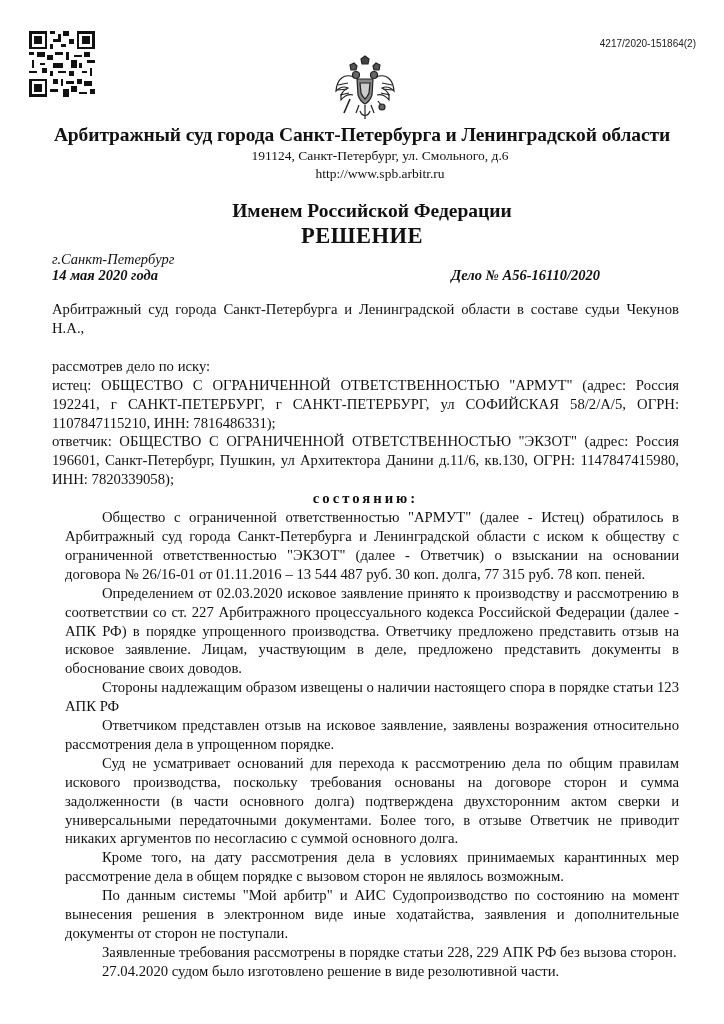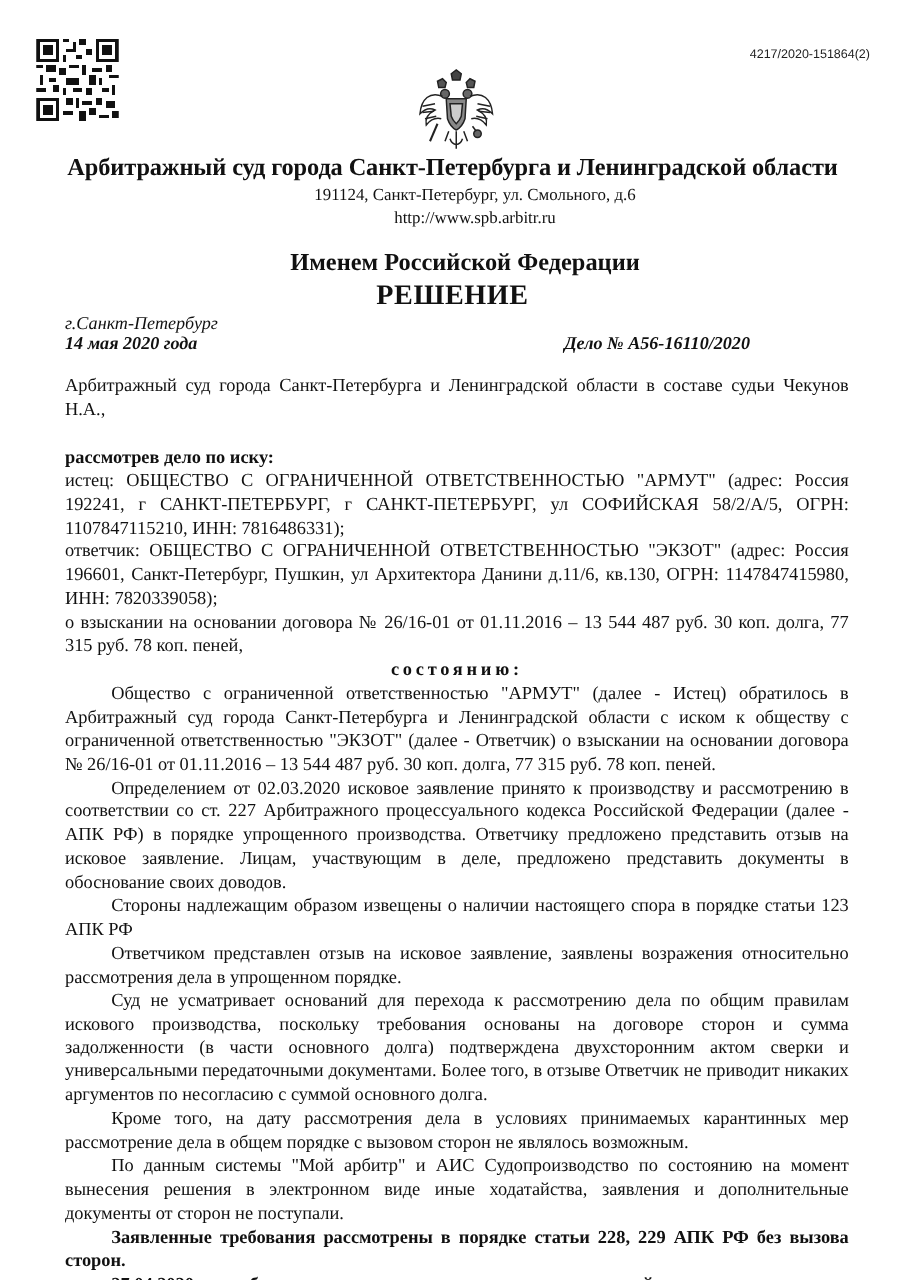--- a/index.html
+++ b/index.html
@@ -37,26 +37,26 @@
       position: absolute; left: 52px; top: 267px; font-style: italic; font-weight: bold; font-size: 14.5px;
     }
     .case-no {
       position: absolute; right: 124px; top: 267px; font-style: italic; font-weight: bold; font-size: 14.5px;
     }
     .body {
       position: absolute; left: 52px; width: 627px; top: 300px;
       font-size: 14.7px; line-height: 18.9px;
     }
     .body p { margin: 0; text-align: justify; }
-    .body p.indent { text-indent: 37px; }
+    .body p.indent { text-indent: 37px; margin-left: 13px; }
     .gap { height: 19px; }
     .established {
       text-align: center !important; font-weight: bold; letter-spacing: 3px;
     }
-    .plain-left { text-align: left; font-weight: bold; }
+    .plain-left { text-align: left; }
   </style>
 </head>
 <body>
 
 <svg class="qr" viewBox="0 0 25 25" shape-rendering="crispEdges">
   <rect width="25" height="25" fill="#fff"></rect>
   <g fill="#111">
     <rect x="0" y="0" width="7" height="7"></rect>
       <rect x="1" y="1" width="5" height="5" fill="#fff"></rect>
       <rect x="2" y="2" width="3" height="3"></rect>
@@ -146,21 +146,20 @@
 <div class="city">г.Санкт-Петербург</div>
 <div class="date">14 мая 2020 года</div>
 <div class="case-no">Дело № А56-16110/2020</div>
 
 <div class="body">
   <p>Арбитражный суд города Санкт-Петербурга и Ленинградской области в составе судьи Чекунов Н.А.,</p>
   <div class="gap"></div>
   <p class="plain-left">рассмотрев дело по иску:</p>
   <p>истец: ОБЩЕСТВО С ОГРАНИЧЕННОЙ ОТВЕТСТВЕННОСТЬЮ "АРМУТ" (адрес:  Россия 192241, г САНКТ-ПЕТЕРБУРГ, г САНКТ-ПЕТЕРБУРГ, ул СОФИЙСКАЯ 58/2/А/5, ОГРН: 1107847115210, ИНН: 7816486331);</p>
   <p>ответчик: ОБЩЕСТВО С ОГРАНИЧЕННОЙ ОТВЕТСТВЕННОСТЬЮ "ЭКЗОТ" (адрес:  Россия 196601, Санкт-Петербург, Пушкин, ул Архитектора Данини д.11/6, кв.130, ОГРН: 1147847415980, ИНН: 7820339058);</p>
-  <p>о взыскании на основании договора № 26/16-01 от 01.11.2016 – 13 544 487 руб. 30 коп. долга, 77 315 руб. 78 коп. пеней,</p>
   <p class="established">состоянию:</p>
   <p class="indent">Общество с ограниченной ответственностью "АРМУТ" (далее - Истец) обратилось в Арбитражный суд города Санкт-Петербурга и Ленинградской области с иском к обществу с ограниченной ответственностью "ЭКЗОТ" (далее - Ответчик) о взыскании на основании договора № 26/16-01 от 01.11.2016 – 13 544 487 руб. 30 коп. долга, 77 315 руб. 78 коп. пеней.</p>
   <p class="indent">Определением от 02.03.2020 исковое заявление принято к производству и рассмотрению в соответствии со ст. 227 Арбитражного процессуального кодекса Российской Федерации (далее - АПК РФ) в порядке упрощенного производства. Ответчику предложено представить отзыв на исковое заявление. Лицам, участвующим в деле, предложено представить документы в обоснование своих доводов.</p>
   <p class="indent">Стороны надлежащим образом извещены о наличии настоящего спора в порядке статьи 123 АПК РФ</p>
   <p class="indent">Ответчиком представлен отзыв на исковое заявление, заявлены возражения относительно рассмотрения дела в упрощенном порядке.</p>
   <p class="indent">Суд не усматривает оснований для перехода к рассмотрению дела по общим правилам искового производства, поскольку требования основаны на договоре сторон и сумма задолженности (в части основного долга) подтверждена двухсторонним актом сверки и универсальными передаточными документами. Более того, в отзыве Ответчик не приводит никаких аргументов по несогласию с суммой основного долга.</p>
   <p class="indent">Кроме того, на дату рассмотрения дела в условиях принимаемых карантинных мер рассмотрение дела в общем порядке с вызовом сторон не являлось возможным.</p>
   <p class="indent">По данным системы "Мой арбитр" и АИС Судопроизводство по состоянию на момент вынесения решения в электронном виде иные ходатайства, заявления и дополнительные документы от сторон не поступали.</p>
   <p class="indent plain-left">Заявленные требования рассмотрены в порядке статьи 228, 229 АПК РФ без вызова сторон.</p>
   <p class="indent plain-left">27.04.2020 судом было изготовлено решение в виде резолютивной части.</p>

